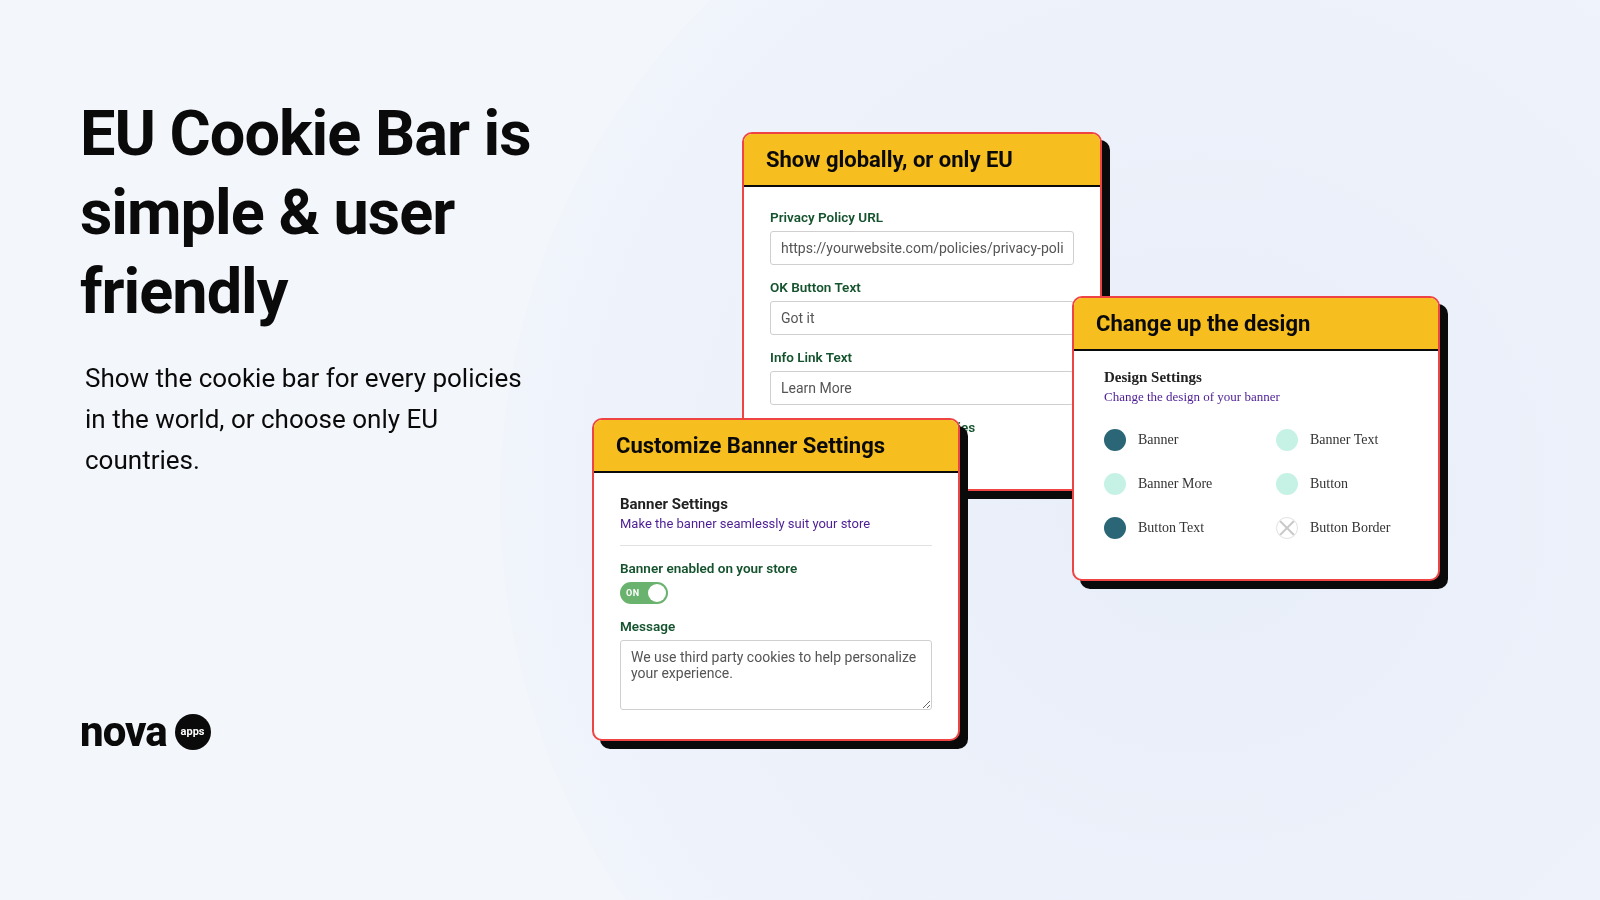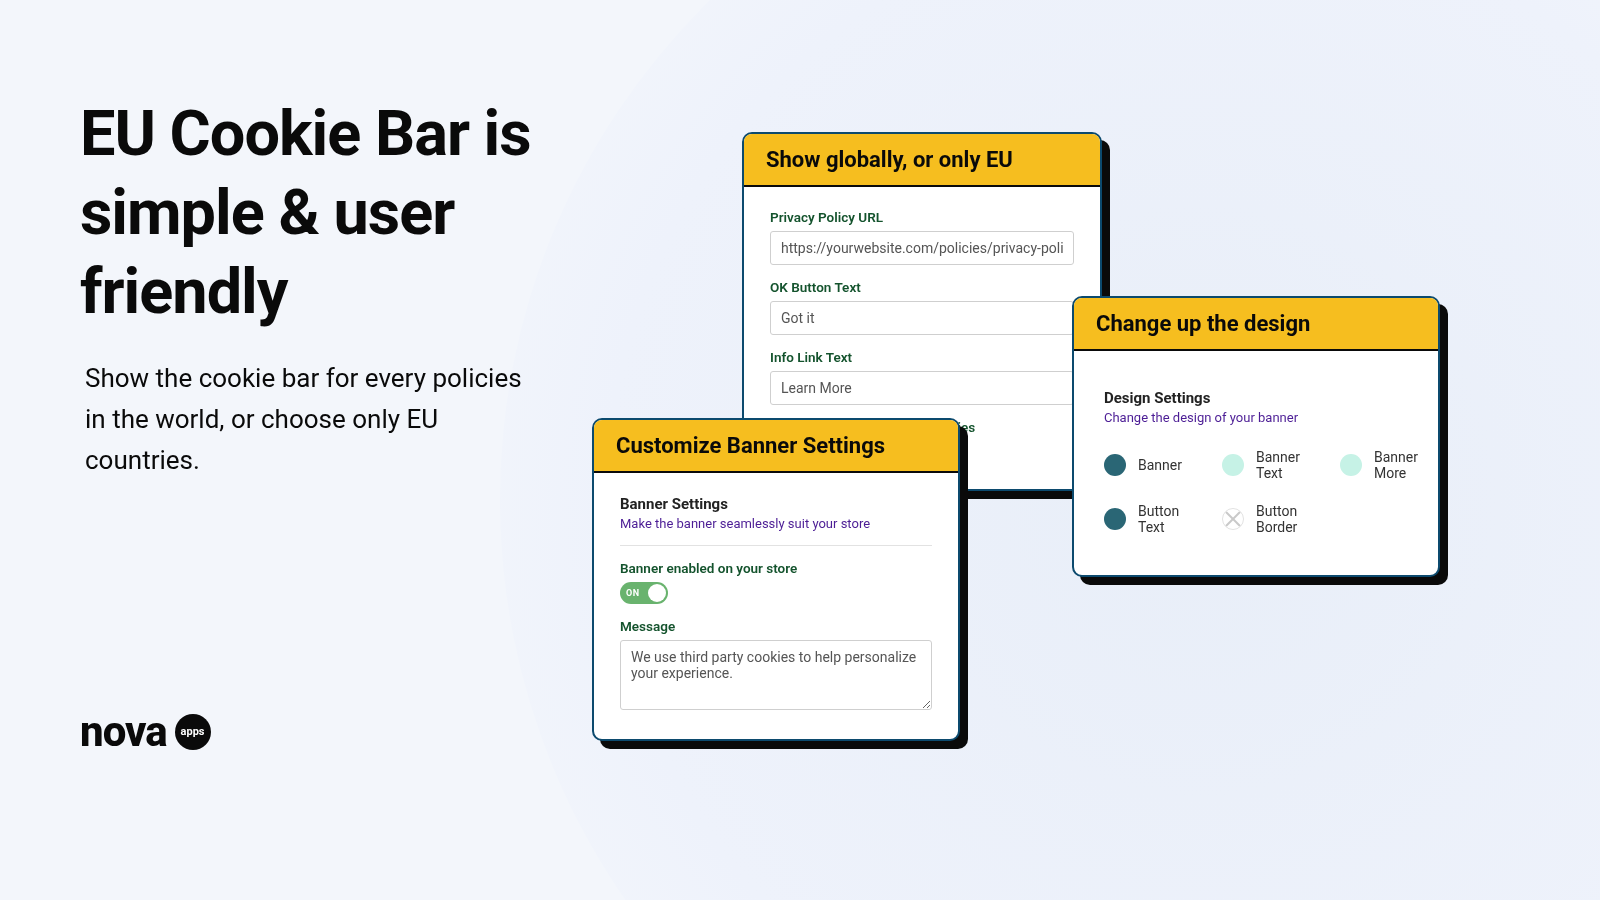--- a/index.html
+++ b/index.html
@@ -72,21 +72,21 @@
     font-weight: 700;
     display: flex;
     align-items: center;
     justify-content: center;
   }
 
   
   .panel {
     position: absolute;
     background: #fff;
-    border: 2px solid #0c4a6e;
+    border: 2px solid #ef4444;
     border-radius: 10px;
     box-shadow: 8px 8px 0 #0a0a0a;
     overflow: hidden;
   }
   .panel-header {
     background: #f6be1f;
     padding: 13px 22px;
     border-bottom: 2px solid #0a0a0a;
     font-size: 22px;
     font-weight: 700;
@@ -157,21 +157,21 @@
     top: 2px;
     width: 18px;
     height: 18px;
     background: #fff;
     border-radius: 50%;
   }
 
   
   .swatch-grid {
     display: grid;
-    grid-template-columns: 1fr 1fr 1fr 1fr;
+    grid-template-columns: 1fr 1fr;
     column-gap: 40px;
     row-gap: 22px;
     margin-top: 24px;
   }
   .swatch-item {
     display: flex;
     align-items: center;
     gap: 12px;
     font-size: 14px;
     color: #333;
@@ -196,21 +196,21 @@
     width: 24px; height: 2px;
     background: #c9c9c9;
   }
   .swatch.transparent::before { transform: translate(-50%,-50%) rotate(45deg); }
   .swatch.transparent::after  { transform: translate(-50%,-50%) rotate(-45deg); }
 
   
   #panel-global  { left: 742px;  top: 132px; width: 360px; z-index: 2; }
   #panel-design  { left: 1072px; top: 296px; width: 368px; z-index: 3; }
   #panel-custom  { left: 592px;  top: 418px; width: 368px; z-index: 4; }
-  #panel-design .panel-body { padding: 38px 30px 40px 30px; }
+  #panel-design .panel-body { padding: 18px 30px 40px 30px; font-family: Liberation Serif, serif; }
 </style>
 </head>
 <body>
 
 <div class="bg-ellipse"></div>
 
 <div class="headline">
   <h1>EU Cookie Bar is simple &amp; user friendly</h1>
 </div>
 

